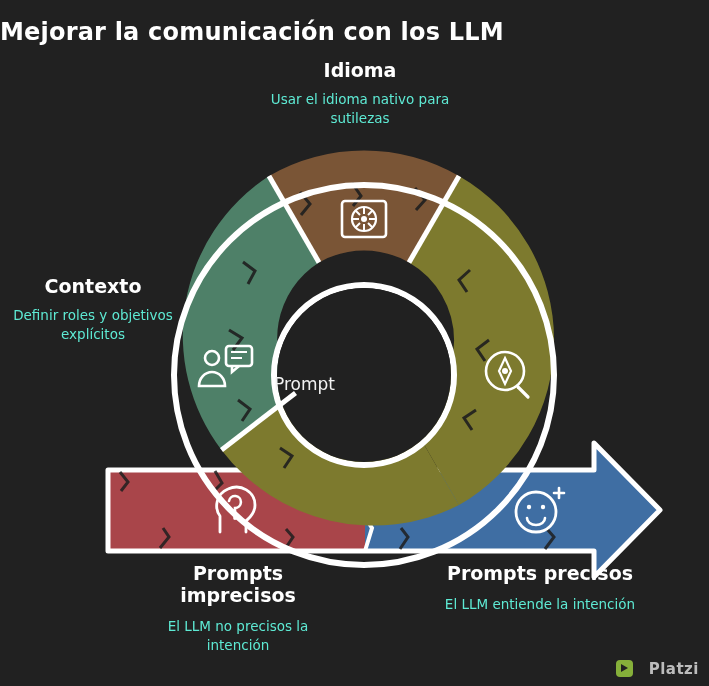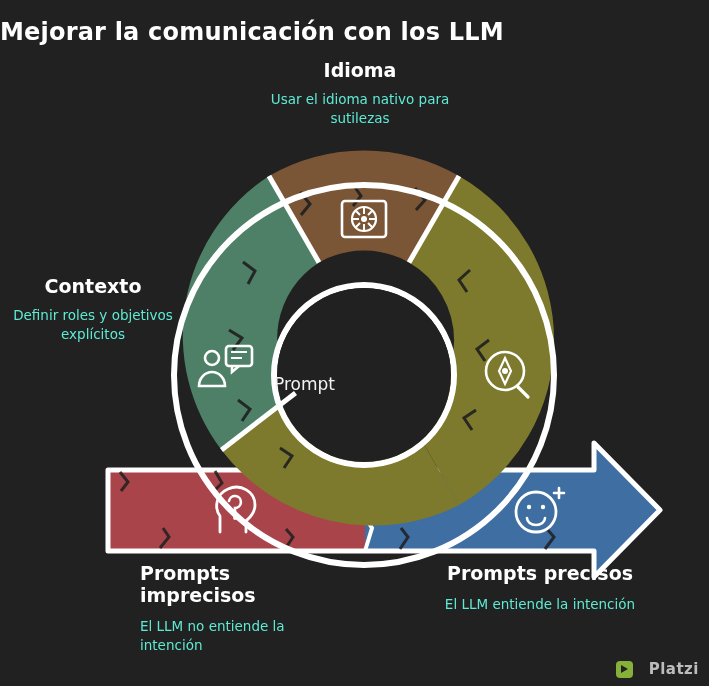--- a/index.html
+++ b/index.html
@@ -69,20 +69,21 @@
   #blk-precision {
     left: 540px;
     top: 248px;
     width: 165px;
     text-align: center;
   }
   #blk-imprecisos {
     left: 140px;
     top: 563px;
     width: 196px;
+    text-align: center;
   }
   #blk-precisos {
     left: 440px;
     top: 563px;
     width: 200px;
     text-align: center;
   }
   #blk-imprecisos .label-head,
   #blk-precisos .label-head { margin-bottom: 10px; }
 
@@ -97,21 +98,21 @@
     color: #f2f2f2;
     margin-top: 42px;
   }
 
   
   #watermark {
     position: absolute;
     right: 10px;
     bottom: 8px;
     display: flex;
-    align-items: flex-end;
+    align-items: flex-start;
     gap: 16px;
     opacity: 0.85;
   }
   #watermark .wm-logo {
     width: 17px;
     height: 17px;
     border-radius: 4px;
     background: #98ca3f;
     position: relative;
   }
@@ -268,21 +269,21 @@
   </div>
 
   <div class="block" id="blk-contexto">
     <div class="label-head">Contexto</div>
     <div class="label-body">Definir roles y objetivos explícitos</div>
   </div>
 
 
   <div class="block" id="blk-imprecisos">
     <div class="label-head">Prompts imprecisos</div>
-    <div class="label-body">El LLM no entiende la intención</div>
+    <div class="label-body">El LLM no precisos la intención</div>
   </div>
 
   <div class="block" id="blk-precisos">
     <div class="label-head">Prompts precisos</div>
     <div class="label-body">El LLM entiende la intención</div>
   </div>
 
   <div id="watermark">
     <span class="wm-logo"></span>
     <span class="wm-text">Platzi</span>

